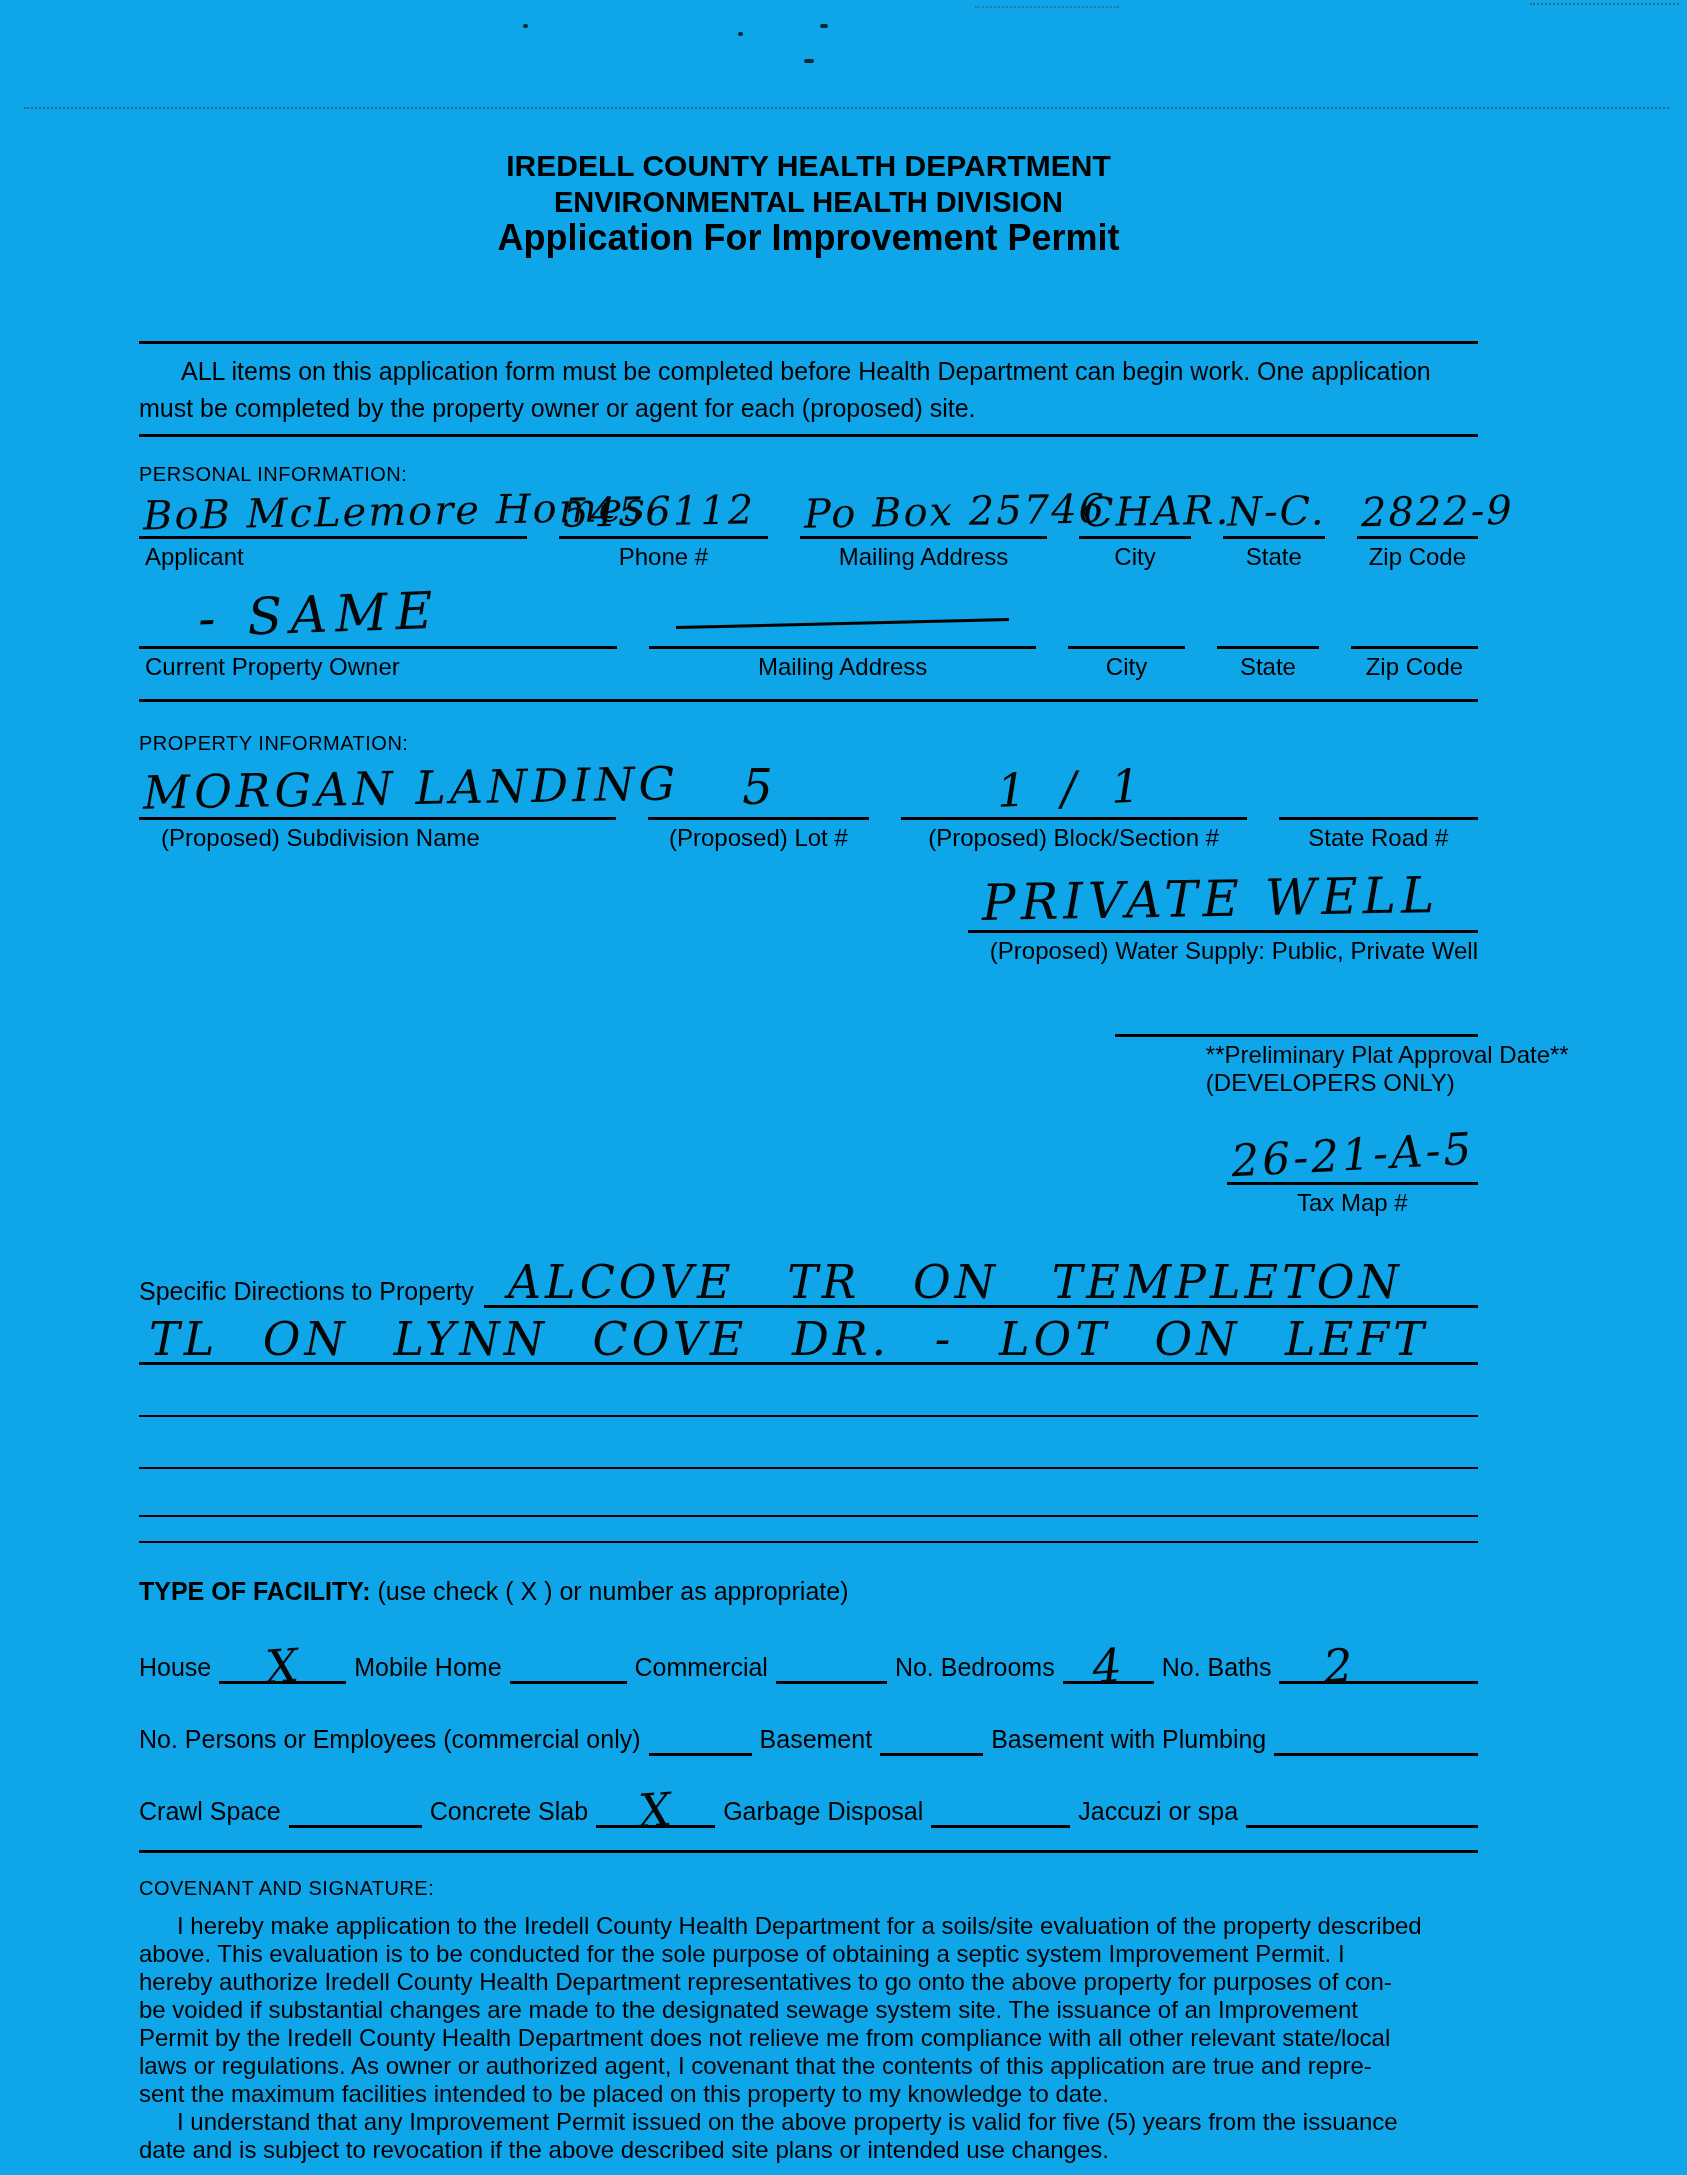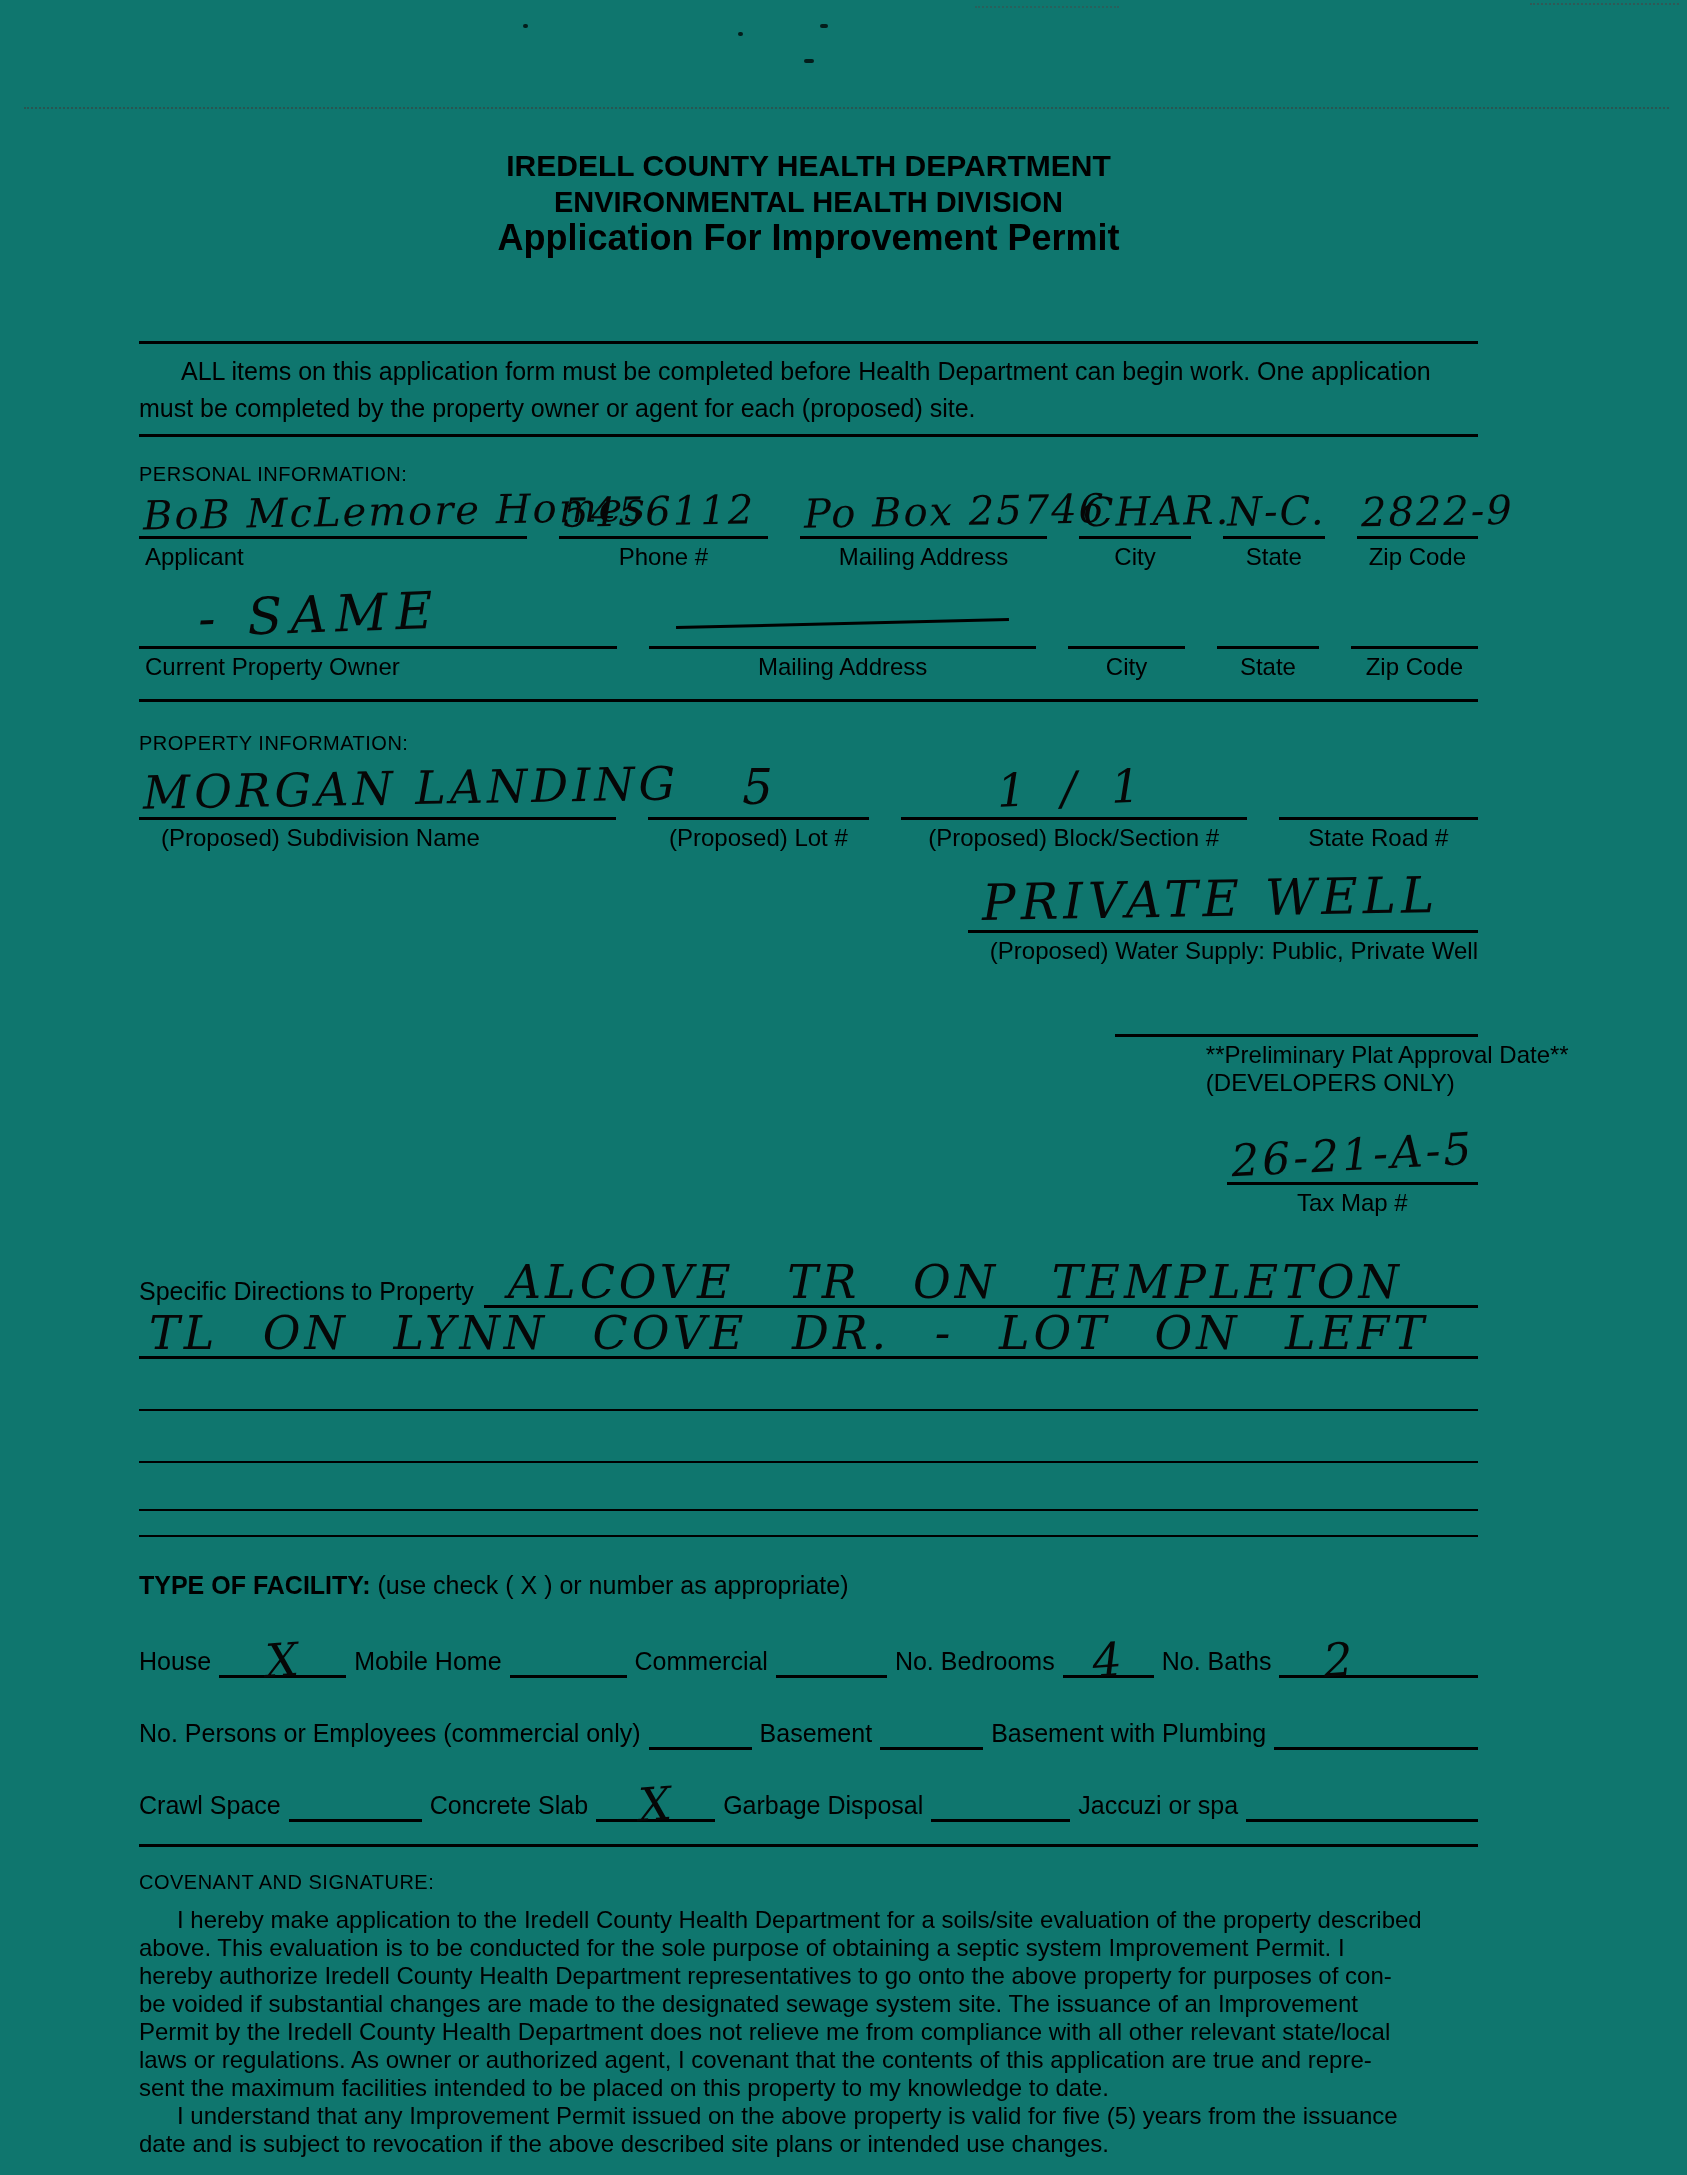--- a/index.html
+++ b/index.html
@@ -1,18 +1,18 @@
 <!DOCTYPE html>
 <html><head>
 <meta charset="utf-8">
 <style>
   * { margin:0; padding:0; box-sizing:border-box; }
   body { background:#e8e8e8; }
   .page {
-    position:relative; width:1687px; height:2175px; background:#0f766e;
+    position:relative; width:1687px; height:2175px; background:#0ea5e9;
     font-family:"Liberation Sans", sans-serif; color:#000; overflow:hidden;
     margin:0 auto;
   }
   .content { position:absolute; left:139px; top:0; width:1339px; }
 
   
   .dotline { position:absolute; top:107px; left:24px; right:18px; border-top:2px dotted rgba(60,60,60,.55); }
   .dash-tr1 { position:absolute; top:3px; left:1530px; width:149px; border-top:2px dotted rgba(70,70,70,.6); }
   .dash-tr2 { position:absolute; top:6px; left:975px; width:144px; border-top:2px dotted rgba(70,70,70,.45); }
   .speck { position:absolute; width:5px; height:4px; background:rgba(0,0,0,.75); border-radius:2px; }
@@ -228,21 +228,21 @@
       </div>
     </div>
 
     
     <div class="dirrow" style="margin-top:36px;">
       <span class="dirlabel">Specific Directions to Property</span>
       <div class="dirline">
         <span class="hw">ALCOVE TR ON TEMPLETON</span>
       </div>
     </div>
-    <div class="dirline" style="margin-top:0; height:51px;text-align:right;">
+    <div class="dirline" style="margin-top:0; height:57px;text-align:right;">
       <span class="hw" style="left:10px; word-spacing:26px;">TL ON LYNN COVE DR. - LOT ON LEFT</span>
     </div>
     <div class="wline" style="margin-top:50px;"></div>
     <div class="wline" style="margin-top:50px;"></div>
     <div class="wline" style="margin-top:46px;"></div>
     <div class="wline" style="margin-top:24px;"></div>
 
     
     <div class="ft"><b>TYPE OF FACILITY:</b><span> (use check ( X ) or number as appropriate)</span></div>
 

